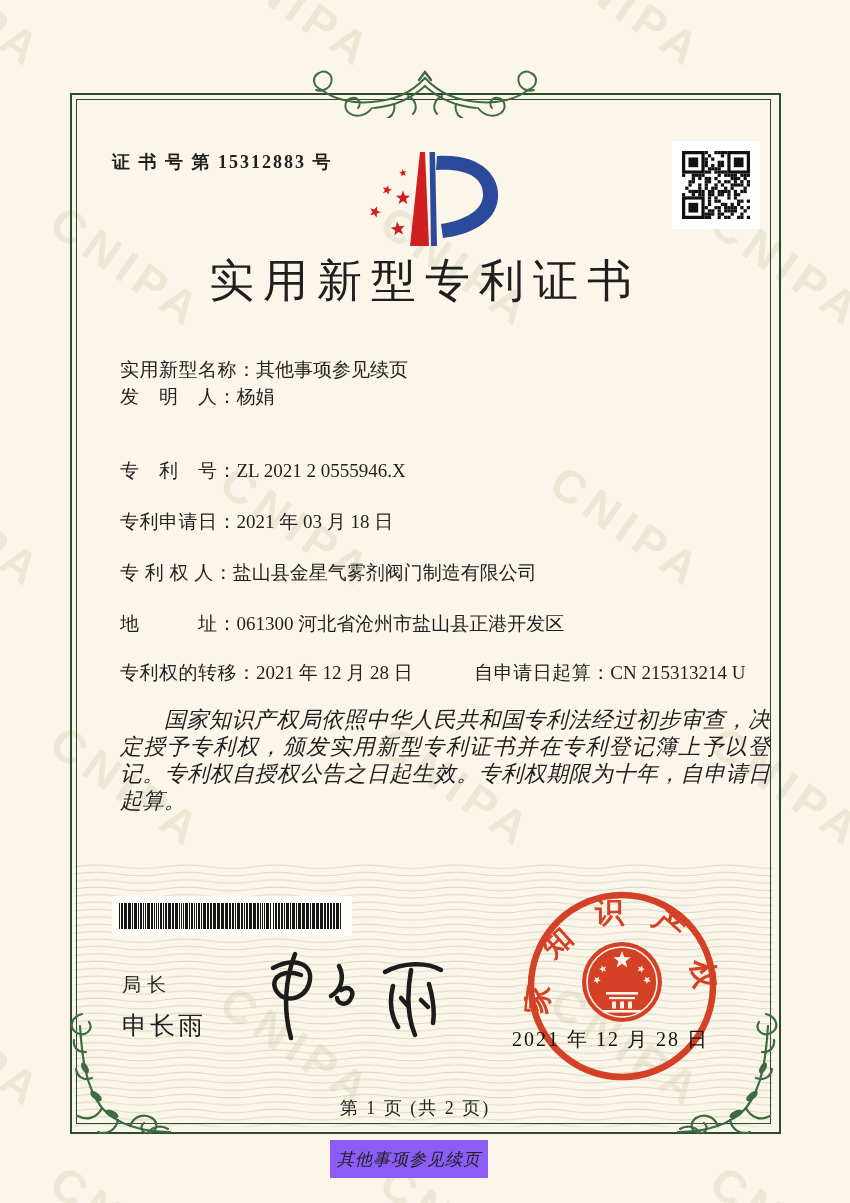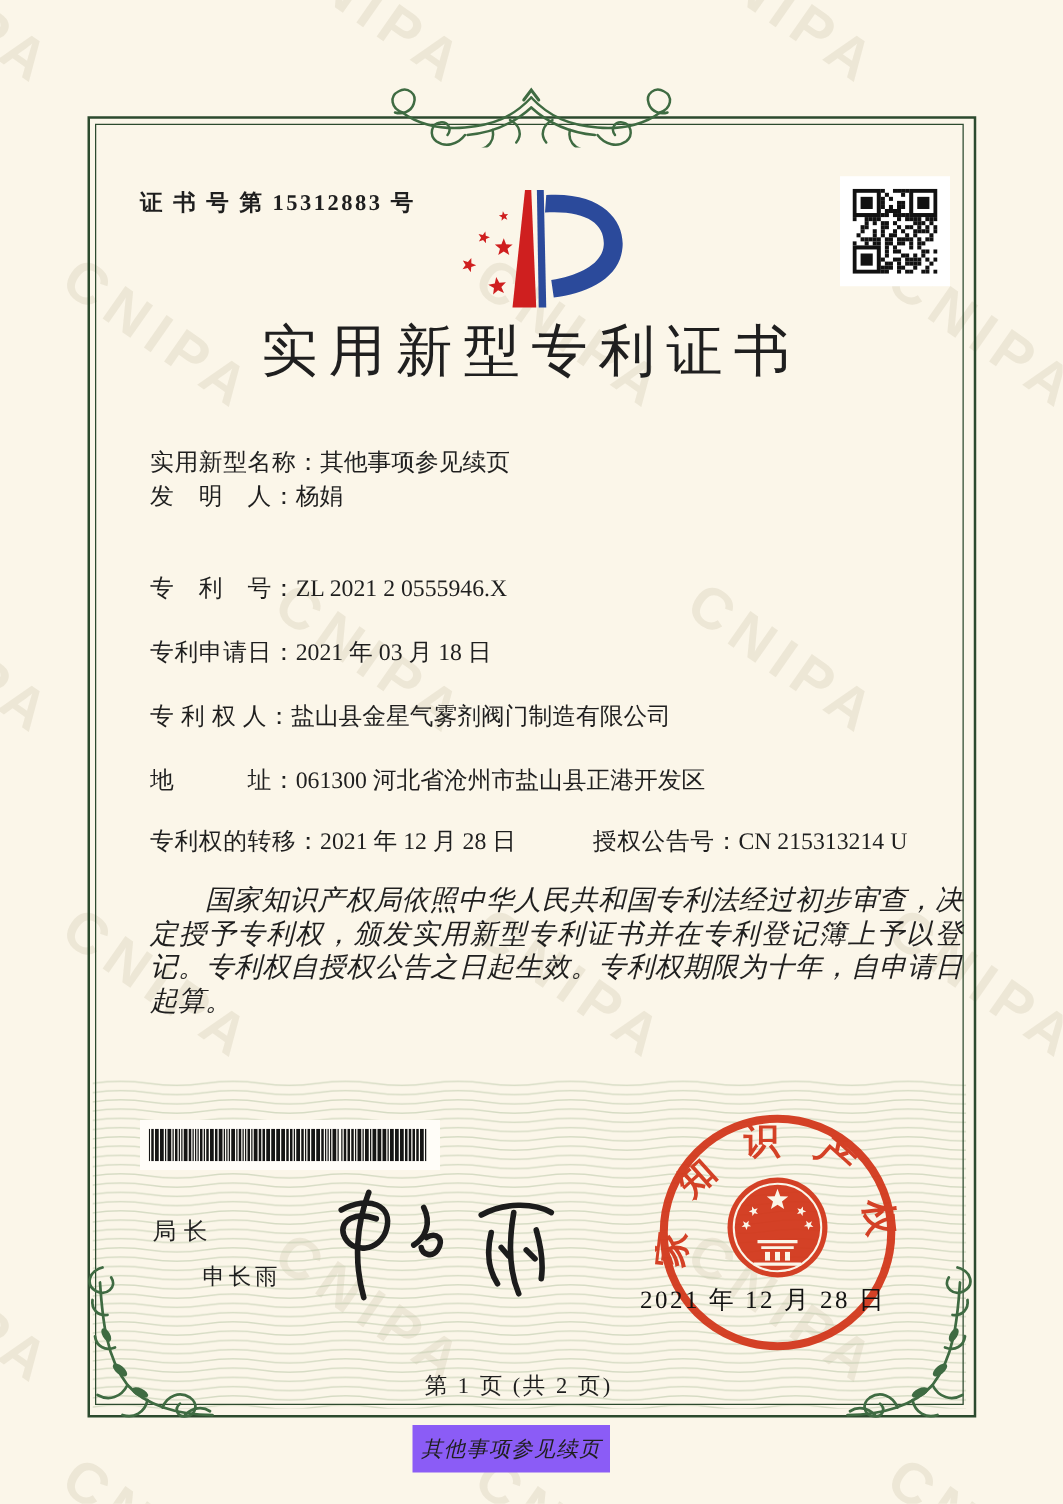--- a/index.html
+++ b/index.html
@@ -35,22 +35,22 @@
   
   #legal{left:120px;top:706px;width:650px;z-index:5;
          font-style:italic;font-size:22px;line-height:27px;text-align:justify;}
   #legal p{margin:0;text-indent:2em;}
   
   #barcode-box{left:112px;top:896px;width:240px;height:40px;background:#fffdf8;z-index:4;}
   #barcode{left:119px;top:903px;width:224px;height:26px;z-index:5;}
   
   #director-title{left:122px;top:972px;font-size:19px;letter-spacing:6px;z-index:5;
                   font-family:"Liberation Sans","DejaVu Sans",sans-serif;}
-  #director-name{left:122px;top:1009px;font-size:18px;letter-spacing:3px;z-index:5;
-                 font-family:Liberation Mono, monospace;margin-left:40px;}
+  #director-name{left:122px;top:1009px;font-size:25px;letter-spacing:3px;z-index:5;
+                 font-family:Liberation Mono, monospace;}
   #signature{left:235px;top:938px;width:230px;height:115px;z-index:6;}
   
   #seal{left:524px;top:888px;width:196px;height:196px;z-index:5;opacity:.93;}
   #seal text{font-family:"Liberation Serif","DejaVu Serif",serif;font-weight:bold;}
   #seal-date{left:512px;top:1026px;width:250px;font-size:20px;letter-spacing:2px;
              color:#111;z-index:7;white-space:nowrap;}
   
   #page-no{left:75px;top:1096px;width:680px;text-align:center;font-size:18px;
            letter-spacing:2px;z-index:5;}
   #note-box{left:330px;top:1140px;width:158px;height:38px;background:#8b5cf6;z-index:5;
@@ -334,21 +334,21 @@
 
 <div class="row" style="top:357px"><span class="lbl">实用新型名称</span><span>：</span><span>其他事项参见续页</span></div>
 <div class="row" style="top:384px"><span class="lbl">发　明　人</span><span>：</span><span>杨娟</span></div>
 <div class="row" style="top:458px"><span class="lbl">专　利　号</span><span>：</span><span>ZL 2021 2 0555946.X</span></div>
 <div class="row" style="top:509px"><span class="lbl">专利申请日</span><span>：</span><span>2021 年 03 月 18 日</span></div>
 <div class="row" style="top:560px"><span class="lbl">专 利 权 人</span><span>：</span><span>盐山县金星气雾剂阀门制造有限公司</span></div>
 <div class="row" style="top:611px"><span class="lbl">地　　　址</span><span>：</span><span>061300 河北省沧州市盐山县正港开发区</span></div>
 <div class="row" style="top:660px">
   <span><span class="lbl">专利权的转移</span><span>：</span><span>2021 年 12 月 28 日</span></span>
   <span style="display:inline-block;width:52px"></span>
-  <span><span class="lbl">授权公告号</span><span>：</span><span>CN 215313214 U</span></span>
+  <span><span class="lbl">自申请日起算</span><span>：</span><span>CN 215313214 U</span></span>
 </div>
 
 <div id="legal" class="abs">
   <p>国家知识产权局依照中华人民共和国专利法经过初步审查，决定授予专利权，颁发实用新型专利证书并在专利登记簿上予以登记。专利权自授权公告之日起生效。专利权期限为十年，自申请日起算。</p>
 </div>
 
 <div id="barcode-box" class="abs"></div>
 <svg id="barcode" class="abs" viewBox="0 0 224 26" preserveAspectRatio="none">
     <rect x="0" y="0" width="1" height="26" fill="#161616"></rect>
     <rect x="2" y="0" width="2" height="26" fill="#161616"></rect>

